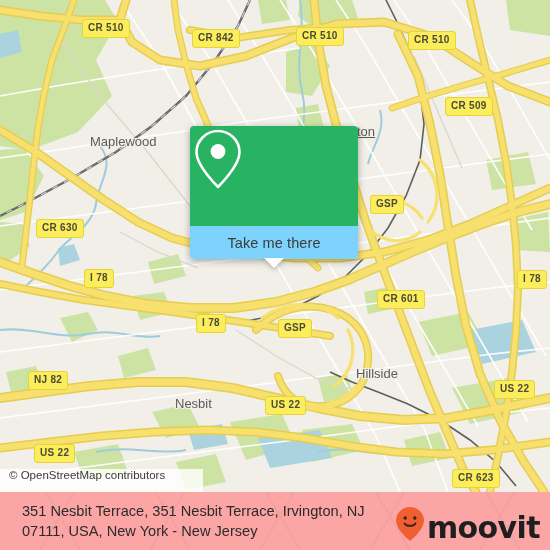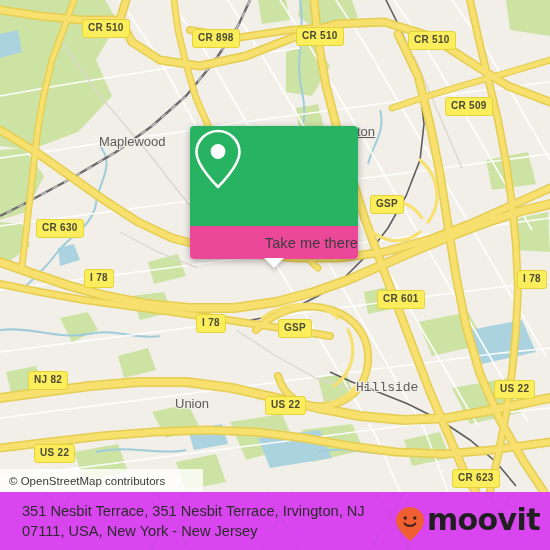--- a/index.html
+++ b/index.html
@@ -56,68 +56,68 @@
     z-index:40;
   }
   .popup-head{
     height:100px;
     background:#27b362;
     border-radius:4px 4px 0 0;
     display:flex;align-items:center;justify-content:center;
   }
   .popup-foot{
     height:33px;
-    background:#ec4899;
+    background:#7dd3fc;
     border-radius:0 0 4px 4px;
-    display:flex;align-items:center;justify-content:flex-end;
+    display:flex;align-items:center;justify-content:center;
     color:#3c3c3c;
     font-size:14.5px;
     letter-spacing:.1px;
   }
   .popup-tail{
     position:absolute;left:50%;bottom:-9px;margin-left:-10px;
     width:0;height:0;
     border-left:10px solid transparent;
     border-right:10px solid transparent;
     border-top:10px solid #ffffff;
     filter:drop-shadow(0 3px 2px rgba(0,0,0,.18));
   }
 
   
   .attrib{
     position:absolute;left:0;bottom:0;
     height:23px;width:203px;
     background:rgba(255,255,255,.80);
-    display:flex;align-items:center;
+    display:flex;
     padding-left:9px;
     box-sizing:border-box;
     color:#3a3a3a;
     font-size:11.5px;
     z-index:30;
   }
 
   
   .footer{
     position:absolute;left:0;top:492px;width:550px;height:58px;
-    background:#d946ef;
+    background:#fca5a5;
     overflow:hidden;
   }
   .footer-wm{
     position:absolute;left:0;top:0;width:550px;height:58px;
     opacity:.05;
   }
   .footer-addr{
     position:absolute;left:22px;top:9px;width:390px;
     color:#2b2b2b;
     font-size:14.6px;
     line-height:20px;
   }
   .brand{
     position:absolute;right:10px;top:14px;
-    display:flex;align-items:flex-start;gap:2px;
+    display:flex;align-items:flex-end;gap:2px;
   }
   .brand-word{
     color:#1f1f1f;
     font-size:30px;
     font-weight:bold;
     letter-spacing:-.6px;
     line-height:28px;
     font-family:"DejaVu Sans", sans-serif;
   }
 </style>
@@ -247,43 +247,43 @@
         <path d="M348 330 C358 350 352 374 334 386"></path>
         <path d="M300 404 C322 410 344 402 356 386"></path>
         <path d="M420 160 C440 176 442 204 428 222"></path>
         <path d="M372 206 C392 196 412 202 422 218"></path>
         <path d="M370 230 C386 244 406 244 420 232"></path>
       </g>
     </svg>
 
     <div>
       <div class="shield" style="left:82px;top:19px;">CR 510</div>
-      <div class="shield" style="left:192px;top:29px;">CR 898</div>
+      <div class="shield" style="left:192px;top:29px;">CR 842</div>
       <div class="shield" style="left:296px;top:27px;">CR 510</div>
       <div class="shield" style="left:408px;top:31px;">CR 510</div>
       <div class="shield" style="left:445px;top:97px;">CR 509</div>
       <div class="shield" style="left:36px;top:219px;">CR 630</div>
       <div class="shield" style="left:370px;top:195px;">GSP</div>
       <div class="shield" style="left:377px;top:290px;">CR 601</div>
       <div class="shield" style="left:517px;top:270px;">I 78</div>
       <div class="shield" style="left:84px;top:269px;">I 78</div>
       <div class="shield" style="left:196px;top:314px;">I 78</div>
       <div class="shield" style="left:278px;top:319px;">GSP</div>
       <div class="shield" style="left:28px;top:371px;">NJ 82</div>
       <div class="shield" style="left:265px;top:396px;">US 22</div>
       <div class="shield" style="left:494px;top:380px;">US 22</div>
       <div class="shield" style="left:34px;top:444px;">US 22</div>
       <div class="shield" style="left:452px;top:469px;">CR 623</div>
     </div>
 
     <div>
-      <div class="place" style="left:99px;top:134px;">Maplewood</div>
+      <div class="place" style="left:90px;top:134px;">Maplewood</div>
       <div class="place" style="left:357px;top:124px;text-decoration:underline;">ton</div>
-      <div class="place" style="left:356px;top:380px;font-family:Liberation Mono, monospace;">Hillside</div>
-      <div class="place" style="left:175px;top:396px;">Union</div>
+      <div class="place" style="left:356px;top:366px;">Hillside</div>
+      <div class="place" style="left:175px;top:396px;">Nesbit</div>
     </div>
 
     <div class="popup">
       <div class="popup-head">
         <svg width="56" height="66" viewBox="0 0 56 66">
           <path d="M28 5 C16 5 6.5 14.5 6.5 26.5 C6.5 40 28 61 28 61 C28 61 49.5 40 49.5 26.5 C49.5 14.5 40 5 28 5 Z" fill="none" stroke="#ffffff" stroke-width="2.6" stroke-linejoin="round"></path>
           <circle cx="28" cy="25.5" r="7.4" fill="#ffffff"></circle>
         </svg>
       </div>
       <div class="popup-foot">

